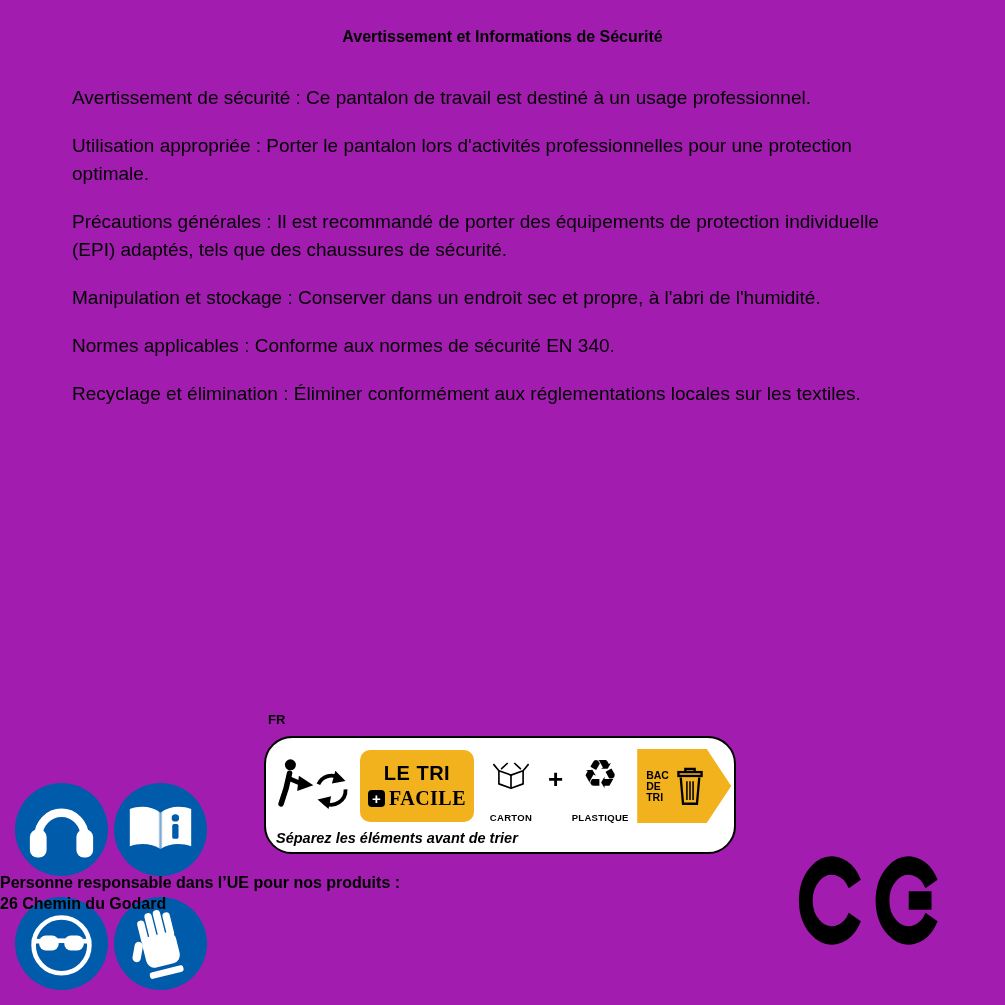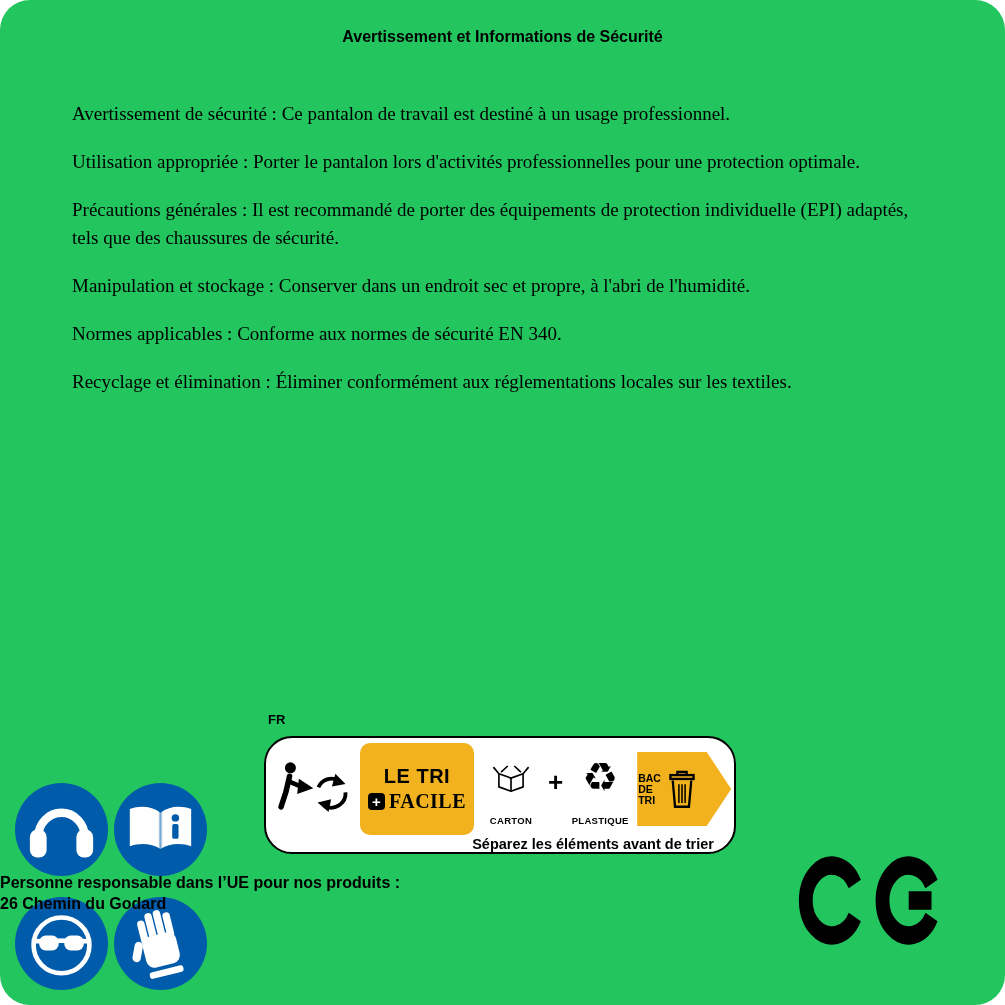--- a/index.html
+++ b/index.html
@@ -6,43 +6,42 @@
     margin: 0;
     padding: 0;
     background: #ffffff;
     font-family: "Liberation Sans", sans-serif;
     color: #000;
   }
   .page {
     position: relative;
     width: 1005px;
     height: 1005px;
-    background: #22c55e;
+    background: #a21caf;
     overflow: hidden;
-    border-radius: 30px;
   }
   .title {
     position: absolute;
     top: 28px;
     left: 0;
     right: 0;
     text-align: center;
     font-size: 16px;
     font-weight: 700;
     margin: 0;
   }
   .content {
     position: absolute;
     top: 84px;
     left: 72px;
     width: 850px;
     font-size: 19px;
     line-height: 28px;
   }
-  .content p { margin: 16px 0 20px 0; font-family: Liberation Serif, serif; }
+  .content p { margin: 0 0 20px 0; }
 
   
   .picto-grid {
     position: absolute;
     left: 15px;
     top: 783px;
     display: grid;
     grid-template-columns: 93px 93px;
     grid-auto-rows: 93px;
     column-gap: 6px;
@@ -76,21 +75,21 @@
     box-sizing: border-box;
     background: #fff;
     padding: 5px 8px 4px 10px;
     display: flex;
     flex-direction: column;
   }
   .tri-row { display: flex; align-items: center; gap: 6px; flex: 1; }
   .triman-box { width: 78px; height: 64px; flex: 0 0 auto; }
   .triman-box svg { width: 100%; height: 100%; }
   .tri-headline {
-    width: 114px; height: 92px; flex: 0 0 auto;
+    width: 114px; height: 72px; flex: 0 0 auto;
     background: #F2B21E; border-radius: 10px;
     display: flex; flex-direction: column; align-items: center; justify-content: center;
   }
   .tri-headline .l1 { font-size: 20px; font-weight: 900; letter-spacing: .5px; }
   .tri-headline .l2row { display: flex; align-items: center; gap: 4px; margin-top: 2px; }
   .tri-headline .l2 { font-size: 20px; font-weight: 900; letter-spacing: .5px; font-family: Liberation Serif, serif; }
   .plus-box {
     width: 17px; height: 17px; background: #000; color: #fff;
     border-radius: 4px; font-size: 15px; font-weight: 700;
     display: flex; align-items: center; justify-content: center;
@@ -98,27 +97,28 @@
   .material { display: flex; flex-direction: column; align-items: center; width: 62px; flex: 0 0 auto; }
   .material .icon-area { height: 46px; display: flex; align-items: flex-end; justify-content: center; }
   .material .mlabel { font-size: 9.5px; font-weight: 700; margin-top: 16px; letter-spacing: .3px; }
   .recycle-glyph { font-family: "DejaVu Sans", sans-serif; font-size: 40px; line-height: 44px; }
   .mat-plus { font-size: 26px; font-weight: 700; margin-bottom: 14px; }
   .tri-arrow {
     width: 94px; height: 74px; flex: 0 0 auto;
     background: #F2B21E;
     clip-path: polygon(0 0, 74% 0, 100% 50%, 74% 100%, 0 100%);
     display: flex; align-items: center; justify-content: flex-start;
-    padding-left: 1px; gap: 4px; box-sizing: border-box;
+    padding-left: 9px; gap: 4px; box-sizing: border-box;
   }
   .bin-text div { font-size: 10.5px; font-weight: 800; line-height: 11px; text-align: left; }
   .tri-instruction {
-    text-align: right;
+    text-align: left;
     padding: 1px 12px 2px 0;
     font-size: 14.5px;
+    font-style: italic;
     font-weight: 800;
   }
 
   
   .responsible {
     position: absolute;
     top: 872px;
     left: 0;
     right: 0;
     font-size: 16px;

